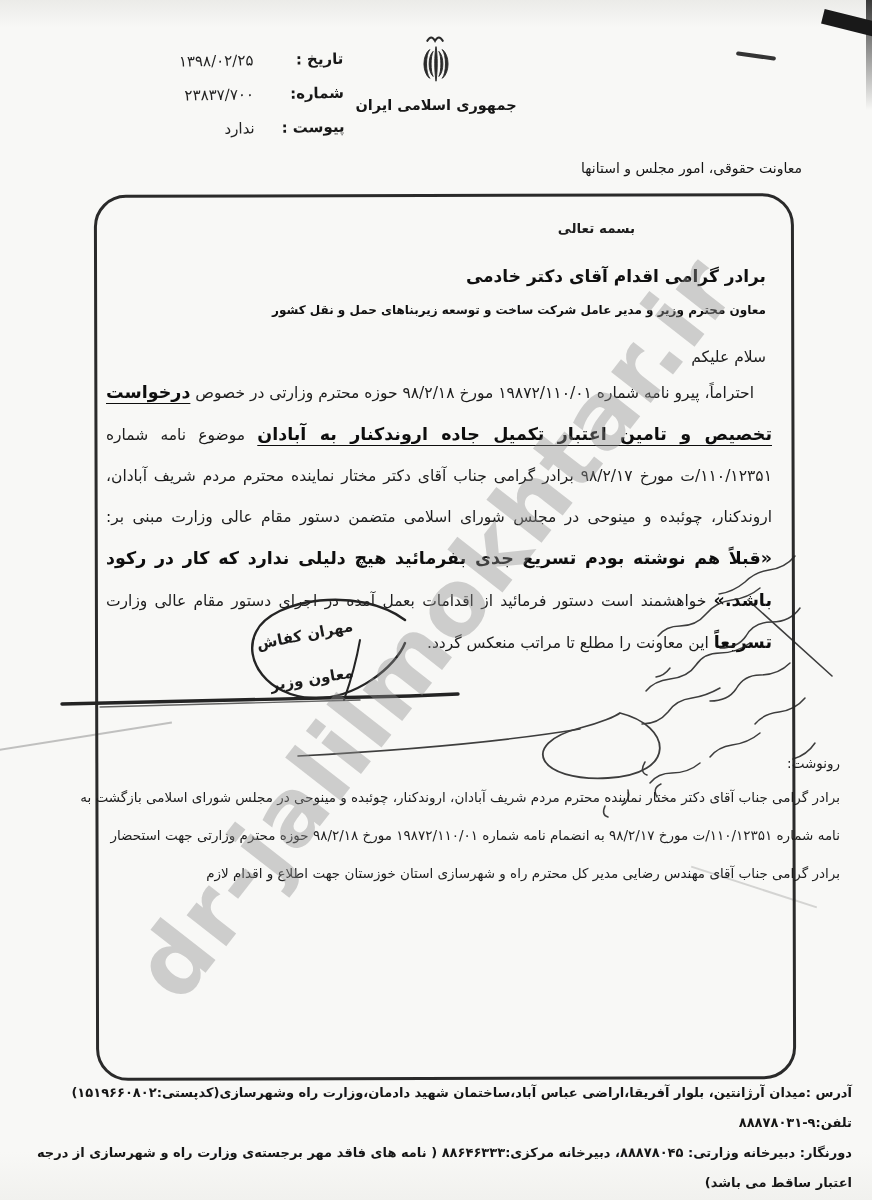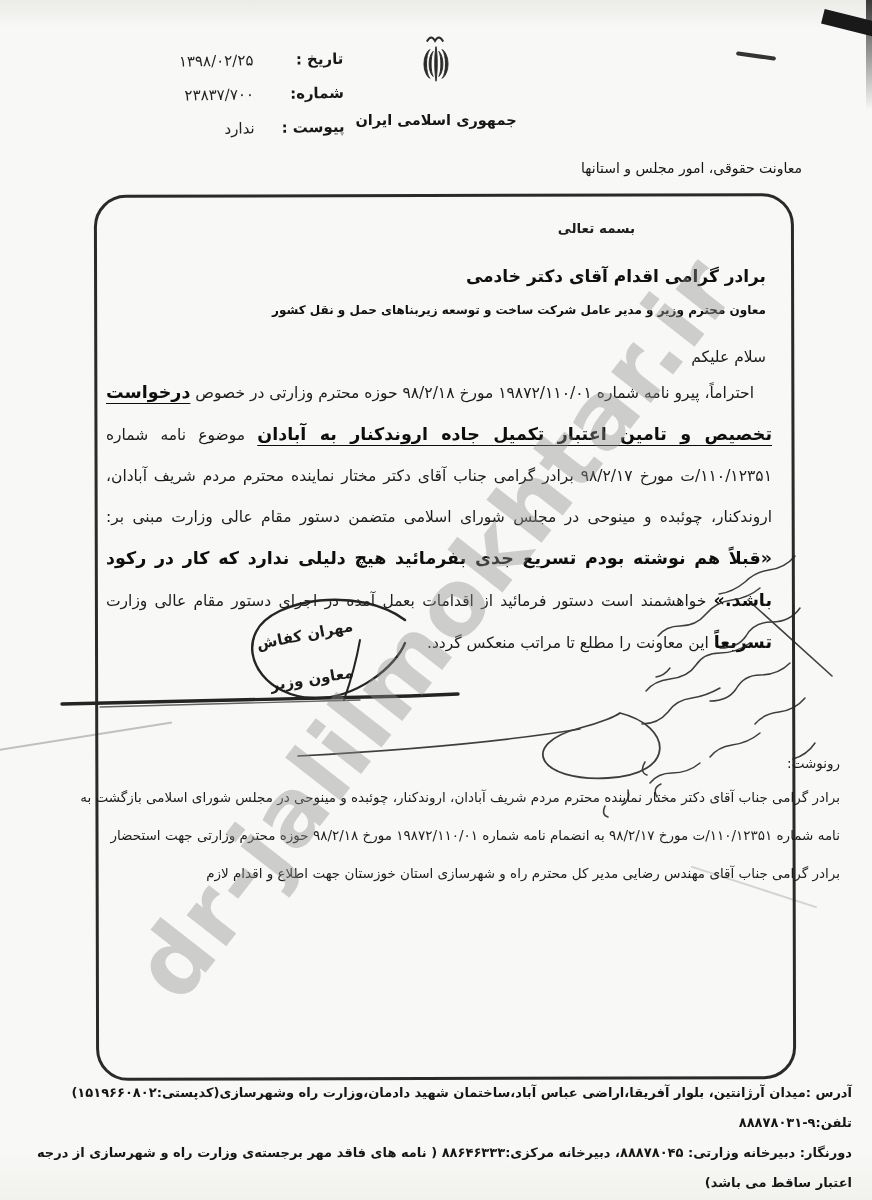--- a/index.html
+++ b/index.html
@@ -4,21 +4,21 @@
 <style>
   html,body{margin:0;padding:0;background:#e9e9e7;}
   .page{
     position:relative;width:872px;height:1200px;margin:0 auto;overflow:hidden;
     background:linear-gradient(180deg,#ebebe8 0px,#f8f8f6 28px,#f8f8f6 96%,#f1f1ee 100%);
     font-family:"DejaVu Sans",sans-serif;color:#1e1e1e;direction:rtl;
   }
   
   .header-center{position:absolute;left:280px;top:34px;width:312px;text-align:center;}
   .emblem{display:inline-block;}
-  .country{font-size:14.5px;font-weight:bold;margin-top:18px;color:#161616;}
+  .country{font-size:14.5px;font-weight:bold;margin-top:3px;color:#161616;}
   .ministry{font-size:20px;font-weight:bold;margin-top:5px;color:#111;}
   .department{position:absolute;right:70px;top:160px;font-size:14px;font-weight:normal;color:#141414;}
   .meta{position:absolute;left:84px;top:44px;width:260px;transform:rotate(-1deg);}
   .meta-row{display:flex;align-items:center;height:34px;}
   .meta-label{font-weight:bold;font-size:15px;width:76px;color:#181818;}
   .meta-value{font-size:15px;color:#222;margin-right:14px;}
   
   .frame{position:absolute;left:95px;top:194px;width:694px;height:880px;
     border:3px solid #2a2a2a;border-radius:32px;transform:rotate(-0.15deg);}
   .besmele{position:absolute;right:237px;top:220px;font-size:13.5px;font-weight:bold;}

